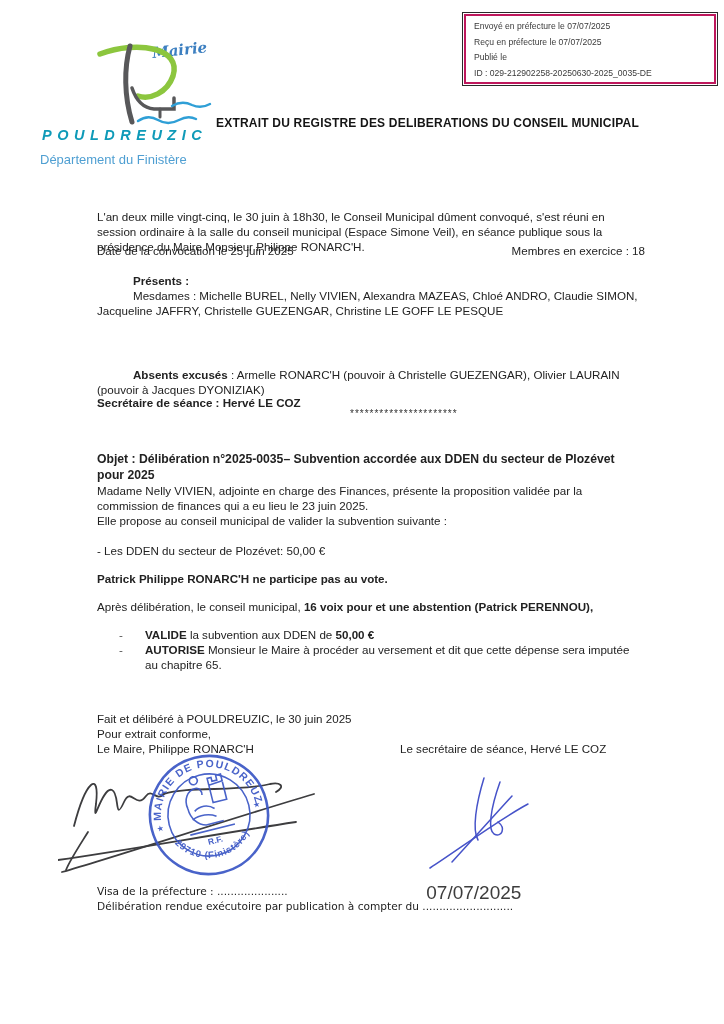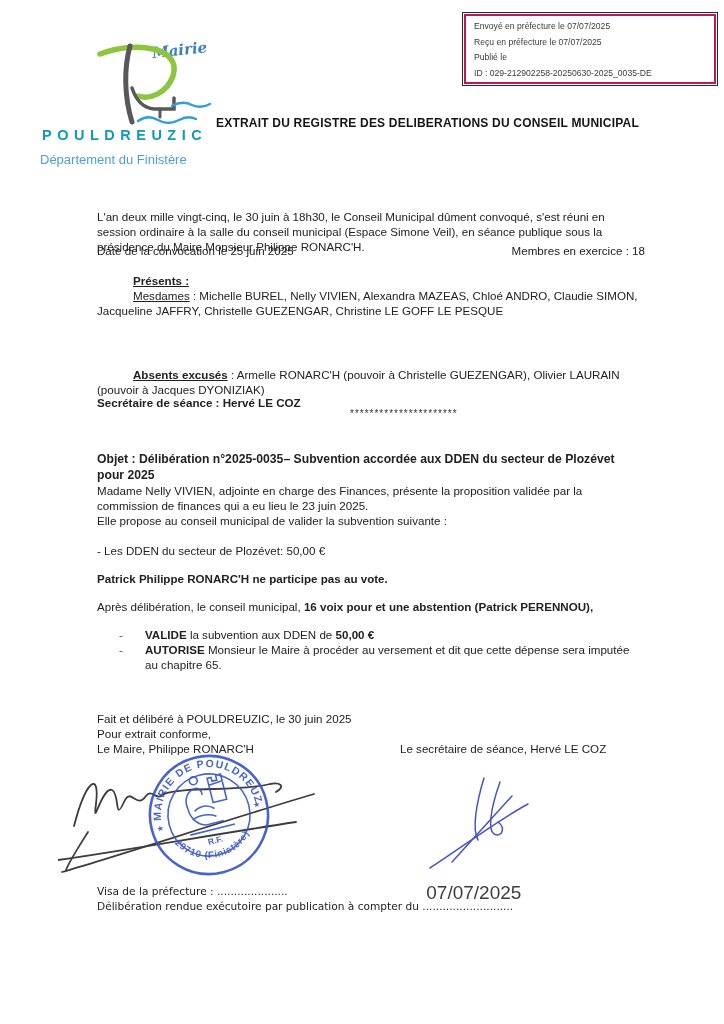--- a/index.html
+++ b/index.html
@@ -9,31 +9,31 @@
   
   .pref-box{position:absolute;left:462px;top:12px;width:252px;height:70px;
             border:1px solid #2a2a2a;padding:1px;}
   .pref-box-inner{border:2px solid #be185d;height:100%;box-sizing:border-box;
             padding:3px 8px;font-size:8.6px;color:#3a3a3a;line-height:15.6px;}
 
   
   .logo{position:absolute;left:36px;top:38px;width:210px;}
   .logo-mark{display:block;margin-left:44px;}
   .logo-commune{margin-top:1px;text-align:left;font-size:14.5px;font-weight:bold;
-            letter-spacing:5.5px;color:#0f9ab8;padding-left:6px;}
+            letter-spacing:5.5px;color:#0f9ab8;padding-left:6px;font-style:italic;}
   .logo-dept{margin-top:9px;font-size:13px;color:#4f9fd2;padding-left:4px;}
 
   .doc-title{position:absolute;left:195px;top:116px;width:465px;text-align:center;
             font-size:12px;font-weight:bold;color:#151515;letter-spacing:0.2px;}
 
   
   .body-col{position:absolute;left:97px;top:180px;width:548px;
             font-size:11.6px;line-height:15.2px;color:#222;}
   .abs{position:absolute;left:0;width:548px;}
-  .u{text-decoration:underline;padding-left:36px;}
+  .u{padding-left:36px;}
   .b{font-weight:bold;}
   .row-between{display:flex;justify-content:space-between;}
   .sep{letter-spacing:1px;font-size:10px;color:#333;}
   .li{position:relative;padding-left:48px;}
   .li .dash{position:absolute;left:22px;top:0;color:#555;}
   .closing-row{position:relative;}
   .closing-right{position:absolute;left:303px;top:0;}
 
   
   .stamp-wrap{position:absolute;left:146px;top:752px;width:126px;height:126px;

